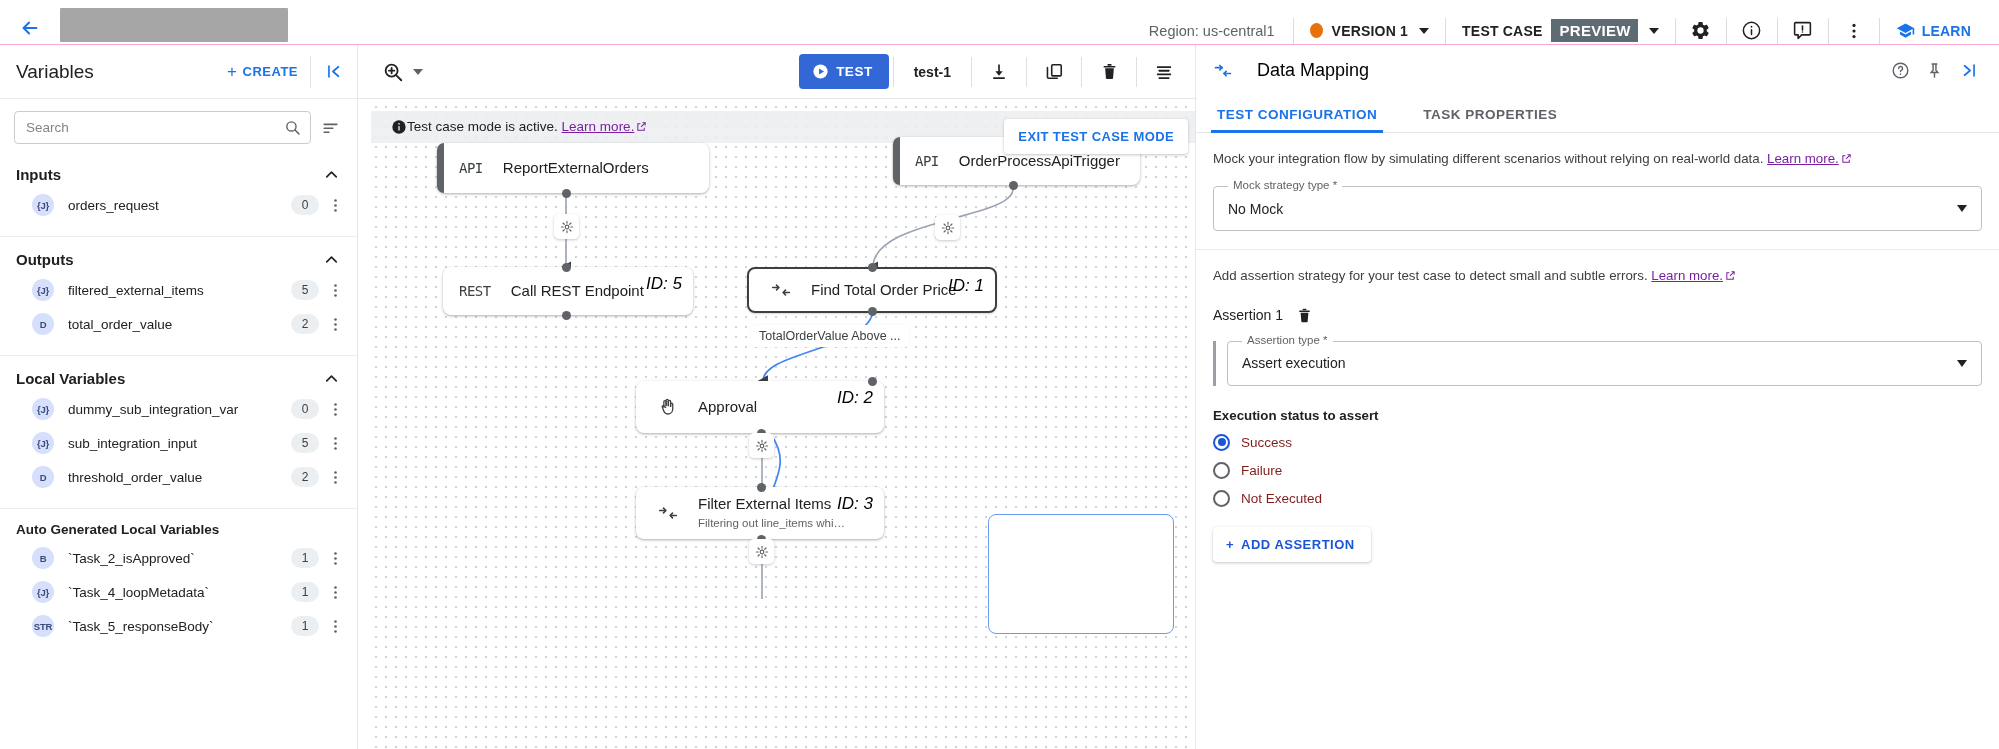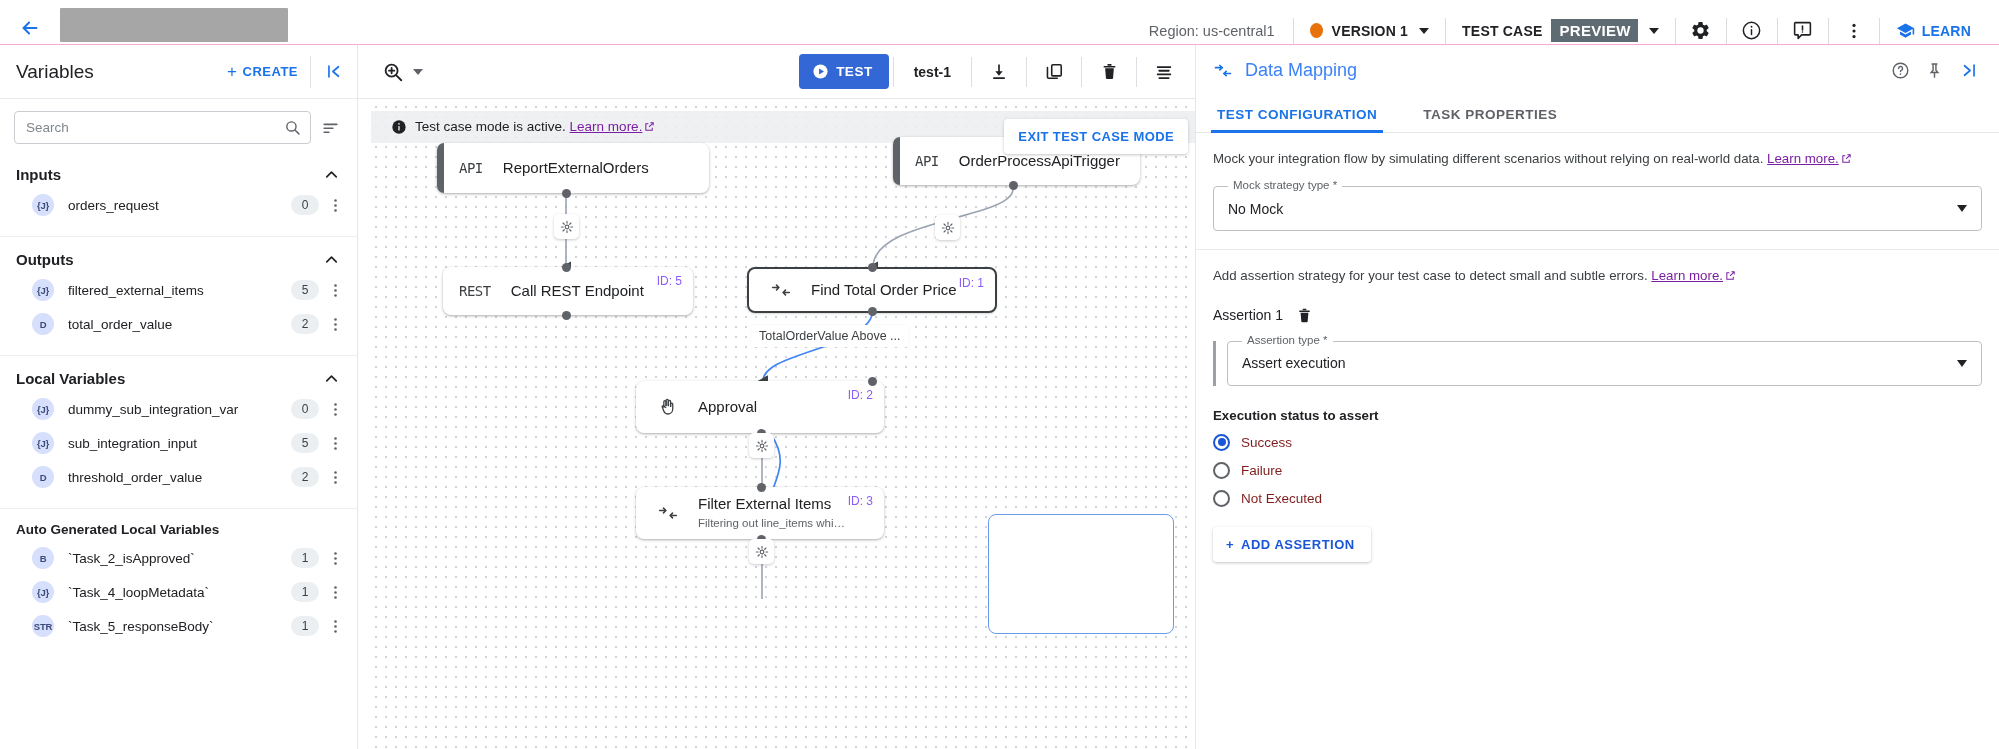--- a/index.html
+++ b/index.html
@@ -148,21 +148,21 @@
 
   .canvas {
     flex: 1 1 auto; position: relative; overflow: hidden; background-color: #fff;
     background-image: radial-gradient(#d0d3d7 1px, transparent 1px);
     background-size: 10px 10px; background-position: 3px 3px;
   }
   .canvas-white-left { position: absolute; left: 0; top: 0; width: 13px; height: 100%; background: #fff; }
 
   .banner {
     position: absolute; left: 13px; top: 12px; right: 0; height: 32px;
-    background: rgba(236,238,240,0.86); display: flex; align-items: center; padding-left: 20px; gap: 8px;
+    background: rgba(236,238,240,0.86); display: flex; align-items: center; padding-left: 20px; gap: 0;
   }
   .banner-icon { color: #202124; display: flex; align-items: center; }
   .banner-text { font-size: 13.5px; color: #202124; }
   .link { color: #7b1fa2; text-decoration: underline; cursor: pointer; }
   .ext-ico { display: inline-block; vertical-align: -1px; margin-left: 2px; }
   .exit-btn {
     position: absolute; right: 7px; top: 20px; background: #fff; border-radius: 4px;
     box-shadow: 0 1px 3px rgba(60,64,67,.3); color: #1a73e8; font-size: 13px; font-weight: bold;
     letter-spacing: .4px; padding: 10px 14px; cursor: pointer; z-index: 6;
   }
@@ -181,21 +181,21 @@
     color: #3c4043; margin-left: 22px;
   }
   .node-ico.mono { font-family: "DejaVu Sans Mono", monospace; font-size: 14px; letter-spacing: -.5px; }
   .node-body { flex: 1 1 auto; padding-left: 20px; padding-right: 12px; min-width: 0; }
   .node-title { font-size: 15px; color: #202124; white-space: nowrap; }
   .node-sub {
     font-size: 11.5px; color: #5f6368; white-space: nowrap; overflow: hidden;
     text-overflow: ellipsis; margin-top: 1px;
   }
   .node-id {
-    position: absolute; right: 11px; top: 7px; font-size: 12px; color: #8b5cf6;
+    position: absolute; right: 11px; top: 7px; font-size: 17px; color: #000000; font-style: italic;
   }
   .port { position: absolute; width: 9px; height: 9px; border-radius: 50%; background: #5f6368; z-index: 5; }
   .gear-chip {
     position: absolute; width: 25px; height: 25px; background: #fff; border-radius: 5px;
     box-shadow: 0 1px 3px rgba(60,64,67,.28); display: flex; align-items: center; justify-content: center;
     color: #5f6368; z-index: 5; cursor: pointer;
   }
   .edge-label {
     position: absolute; background: #fff; font-size: 12.5px; color: #3c4043;
     padding: 4px 8px; border-radius: 3px; white-space: nowrap; z-index: 5;
@@ -206,21 +206,21 @@
   }
   svg.edges { position: absolute; inset: 0; width: 100%; height: 100%; z-index: 2; overflow: visible; }
 
   
   .rpanel {
     width: 804px; flex: 0 0 804px; background: #fff; border-left: 1px solid #e4e6e8;
     display: flex; flex-direction: column; min-height: 0;
   }
   .rp-head { height: 51px; flex: 0 0 51px; display: flex; align-items: center; padding: 0 14px 0 17px; }
   .rp-head-ico { color: #1a73e8; display: flex; align-items: center; flex: 0 0 auto; }
-  .rp-title { font-size: 18px; color: #3b82f6; margin-left: 12px; flex: 1 1 auto; }
+  .rp-title { font-size: 18px; color: #000000; margin-left: 24px; flex: 1 1 auto; }
   .rp-hicon {
     width: 34px; height: 40px; display: flex; align-items: center; justify-content: center;
     color: #5f6368; cursor: pointer;
   }
   .rp-hicon.blue { color: #1a73e8; }
   .rp-tabs { display: flex; border-bottom: 1px solid #e4e6e8; padding: 0 17px; flex: 0 0 auto; }
   .rp-tab {
     font-size: 13.5px; font-weight: bold; letter-spacing: .5px; color: #5f6368;
     padding: 11px 4px 10px 4px; margin-right: 38px; cursor: pointer; position: relative;
   }

